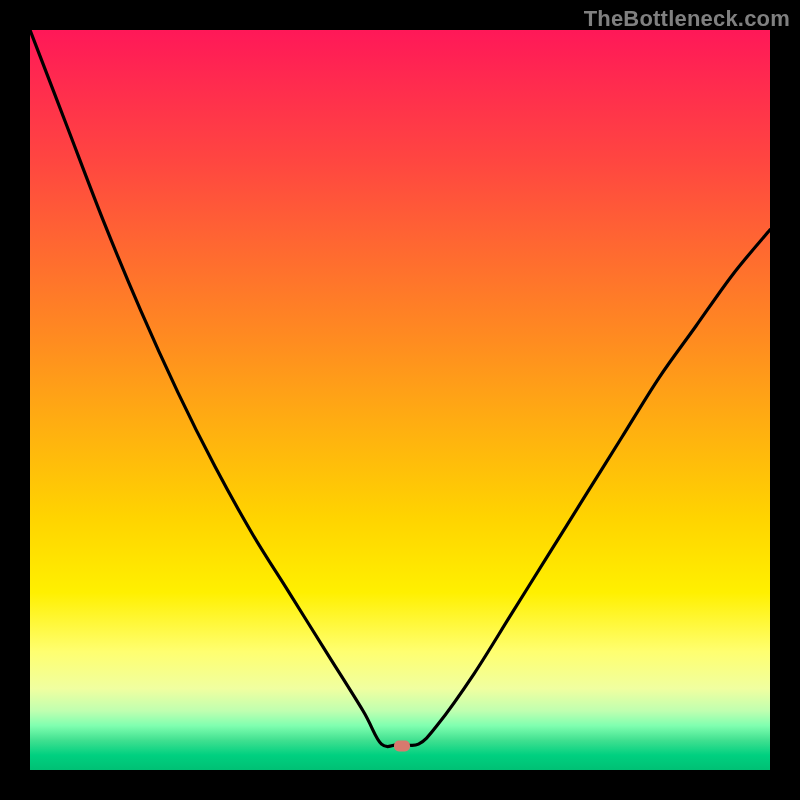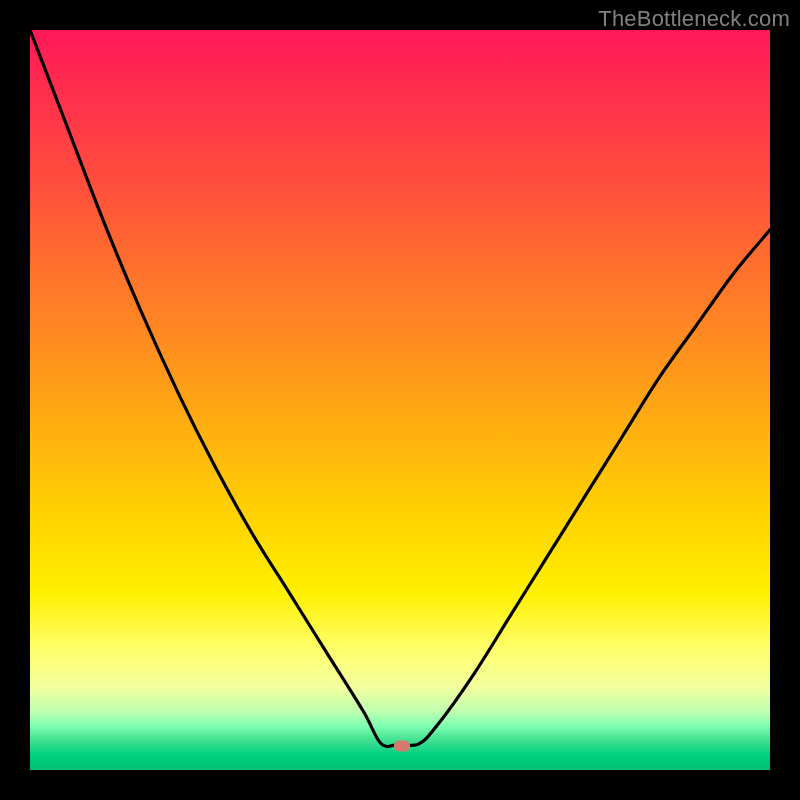--- a/index.html
+++ b/index.html
@@ -16,21 +16,21 @@
     width: 800px;
     height: 800px;
     background: #000;
   }
   .attribution {
     position: absolute;
     top: 6px;
     right: 10px;
     color: #808080;
     font-size: 22px;
-    font-weight: 400;
+    font-weight: 700;
     letter-spacing: 0.2px;
     z-index: 10;
   }
   .plot-area {
     position: absolute;
     left: 30px;
     top: 30px;
     width: 740px;
     height: 740px;
     overflow: hidden;

